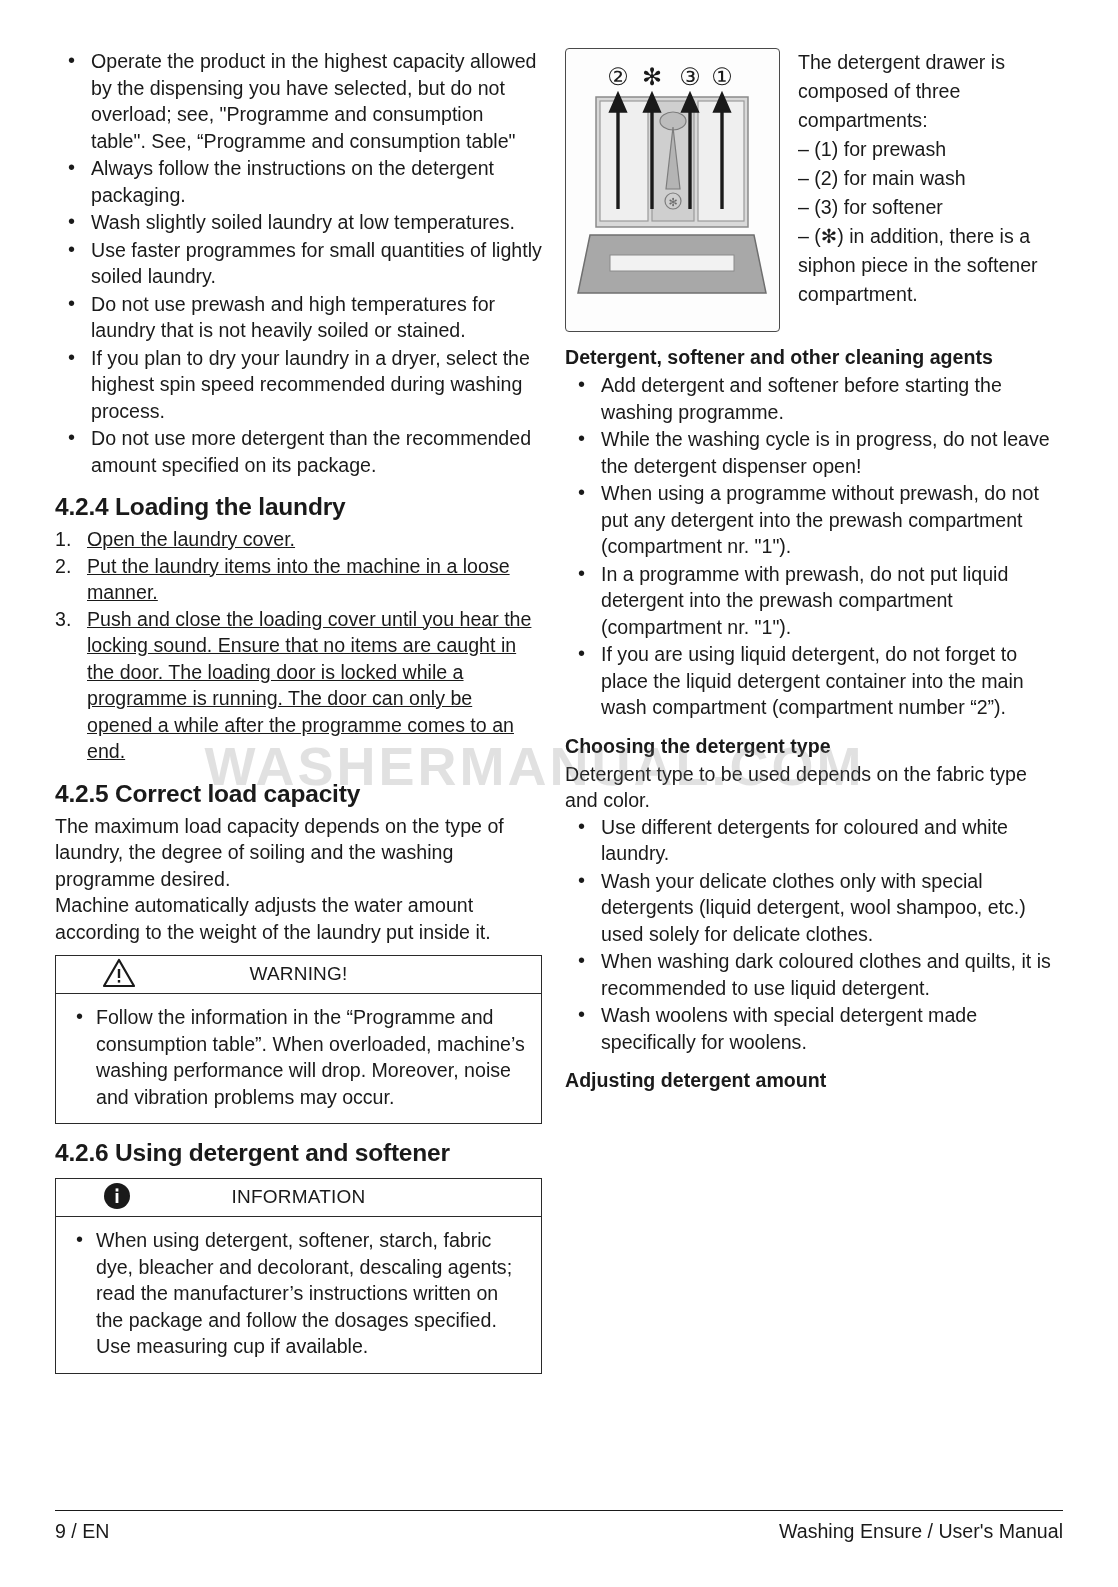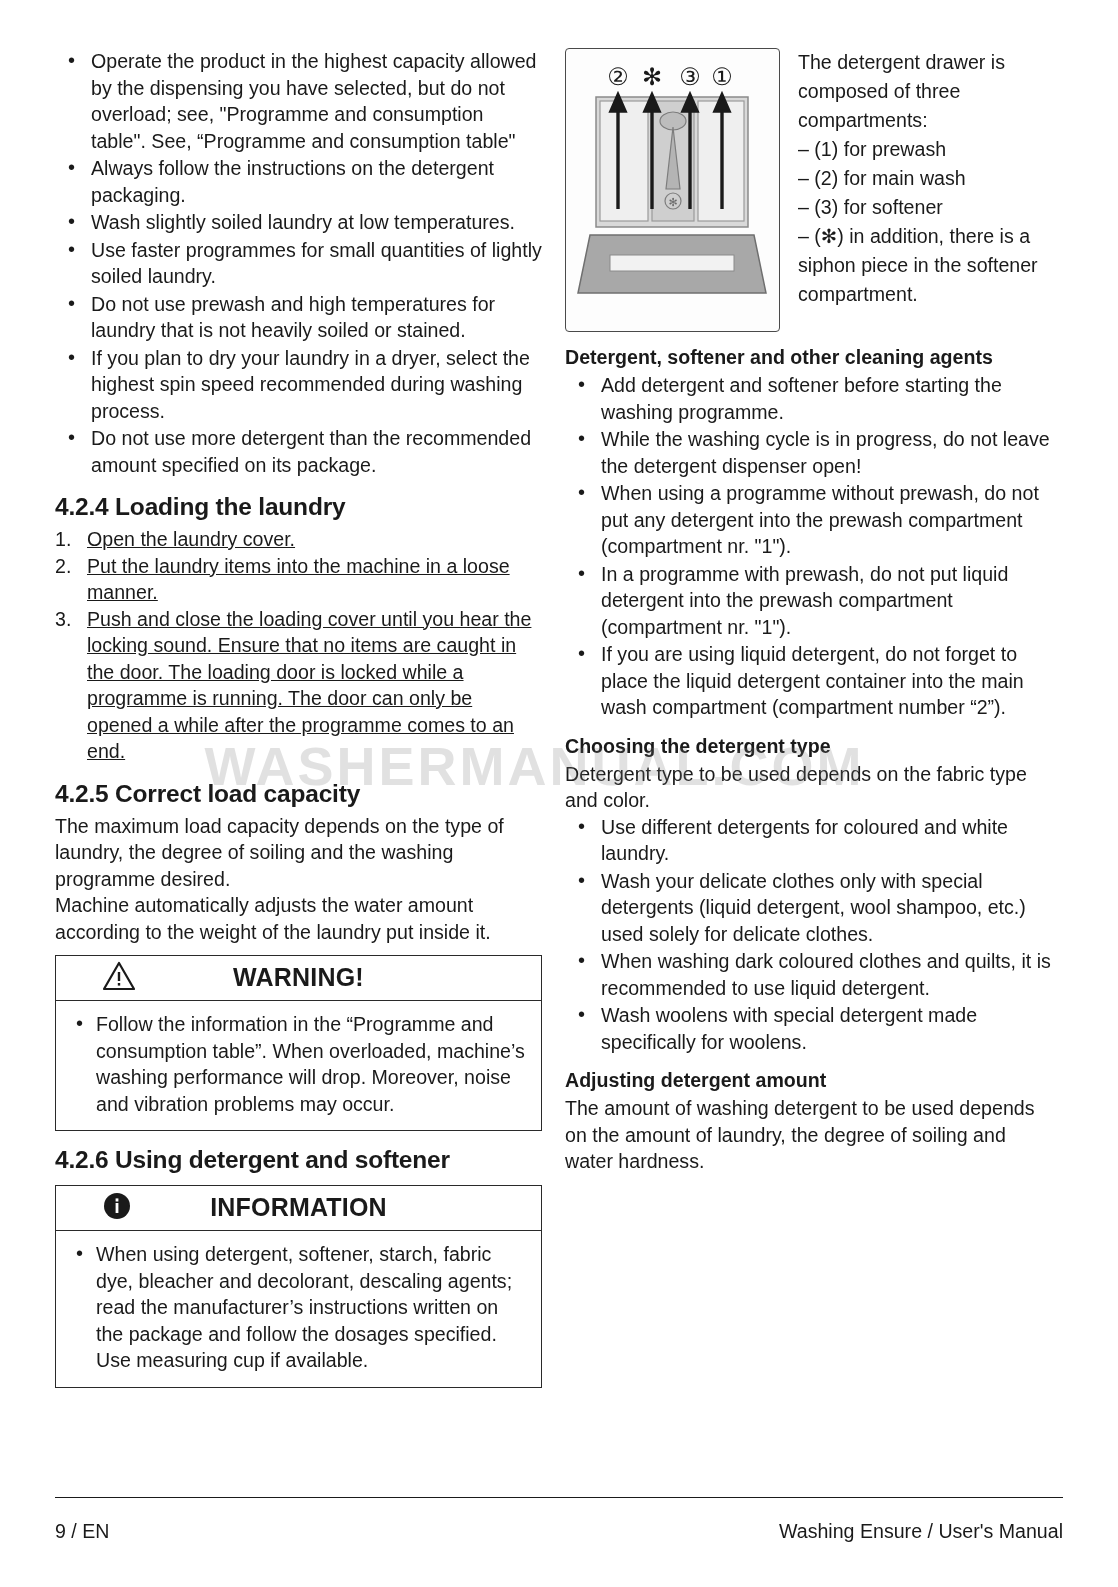--- a/index.html
+++ b/index.html
@@ -116,22 +116,22 @@
   .notice-head {
     display: flex;
     align-items: center;
     justify-content: center;
     gap: 14px;
     border-bottom: 1.5px solid #2a2a2a;
     padding: 7px 0 8px 0;
     position: relative;
   }
   .notice-head .title {
-    font-size: 25px;
-    font-weight: bold;
+    font-size: 19px;
+    font-weight: normal;
     letter-spacing: 0.2px;
   }
   .warn-tri {
     position: absolute;
     left: 46px;
     top: 50%;
     transform: translateY(-50%);
   }
   .info-circ {
     position: absolute;
@@ -169,21 +169,21 @@
   .fig-text .dash {
     display: block;
   }
 
   .footer {
     position: absolute;
     left: 55px;
     right: 55px;
     bottom: 44px;
     border-top: 1.5px solid #1a1a1a;
-    padding-top: 22px;
+    padding-top: 9px;
     display: flex;
     justify-content: space-between;
     font-size: 19.6px;
   }
 </style>
 </head>
 <body>
 
 <div class="page">
 
@@ -320,21 +320,20 @@
 
       <ul class="bullets">
         <li>Use different detergents for coloured and white laundry.</li>
         <li>Wash your delicate clothes only with special detergents (liquid detergent, wool shampoo, etc.) used solely for delicate clothes.</li>
         <li>When washing dark coloured clothes and quilts, it is recommended to use liquid detergent.</li>
         <li>Wash woolens with special detergent made specifically for woolens.</li>
       </ul>
 
 
       <h3 class="sub">Adjusting detergent amount</h3>
-      <p class="para">The amount of washing detergent to be used depends on the amount of laundry, the degree of soiling and water hardness.</p>
 
     </div>
   </div>
 
   <div class="footer">
     <span>9 / EN</span>
     <span>Washing Ensure / User's Manual</span>
   </div>
 
 </div>

